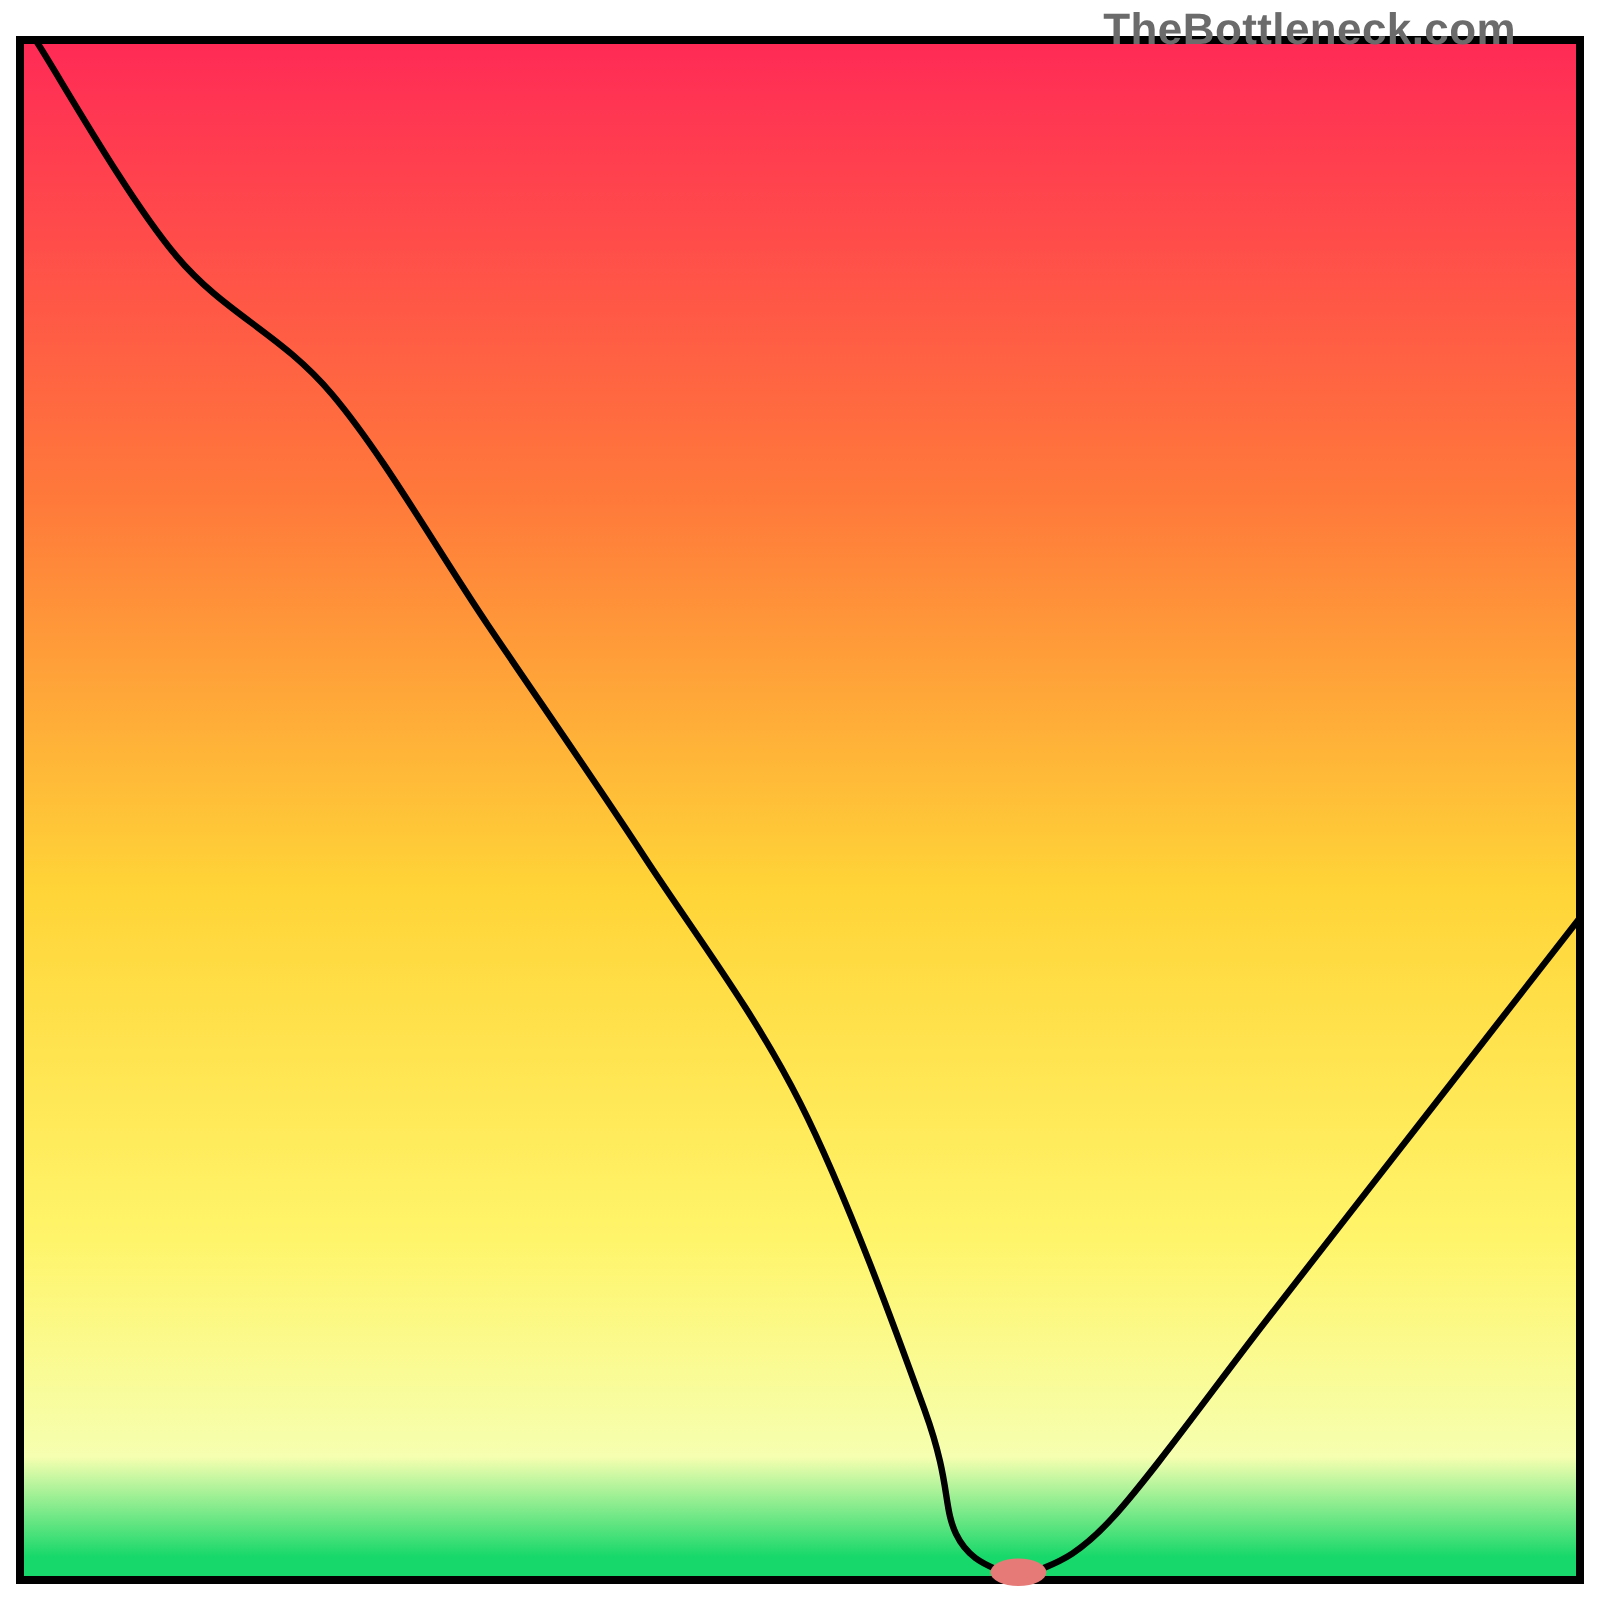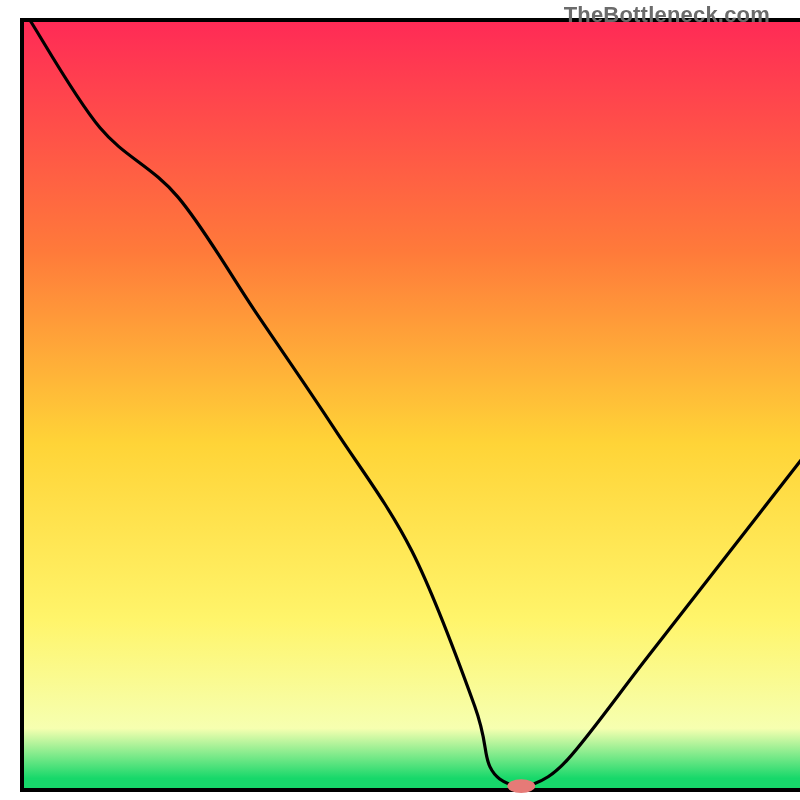--- a/index.html
+++ b/index.html
@@ -8,21 +8,20 @@
     width: 800px;
     height: 800px;
     overflow: hidden;
     background: #fff;
     font-family: Arial, Helvetica, sans-serif;
   }
   .chart-container {
     position: relative;
     width: 764px;
     height: 800px;
-    margin-left: 12px;
   }
   .watermark {
     position: absolute;
     top: 2px;
     right: 6px;
     font-size: 22px;
     font-weight: 600;
     color: #6b6b6b;
     letter-spacing: 0.2px;
     user-select: none;

